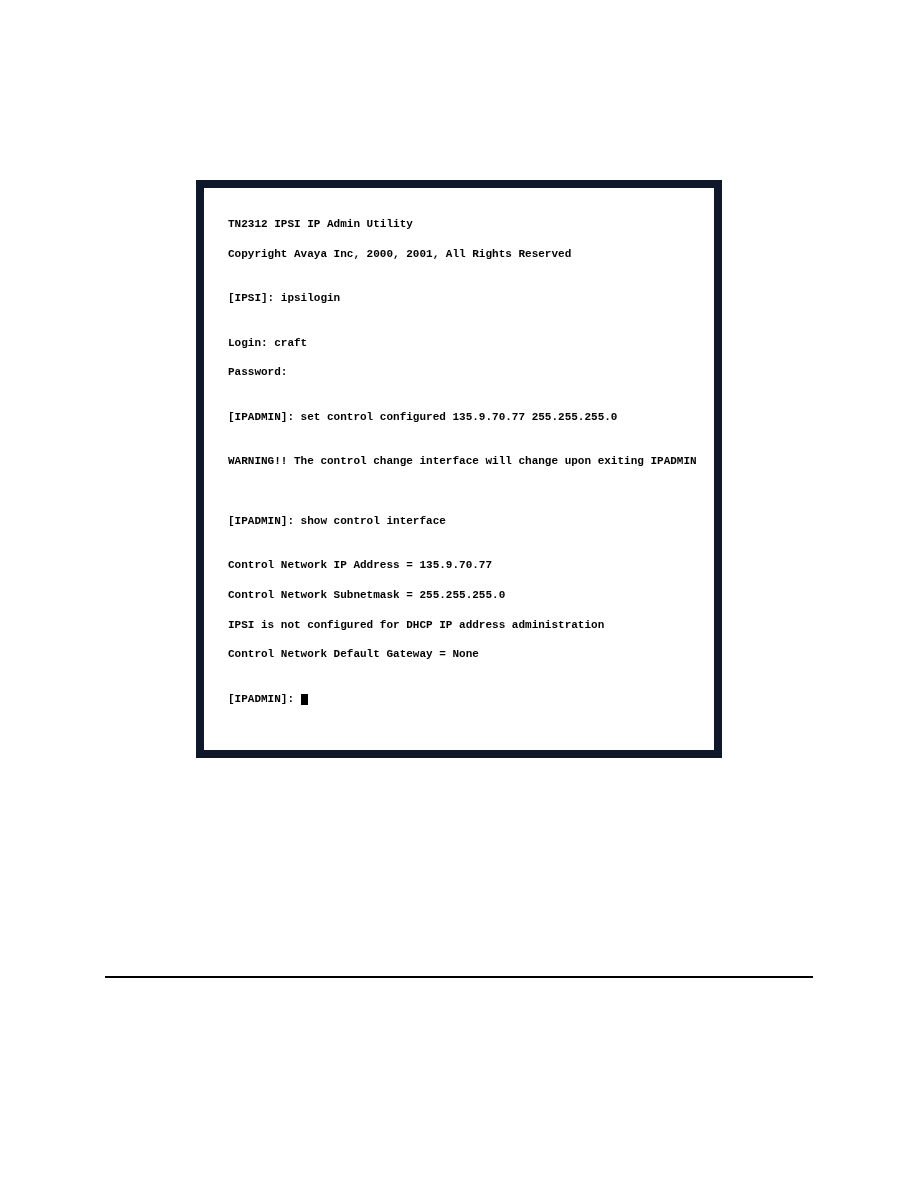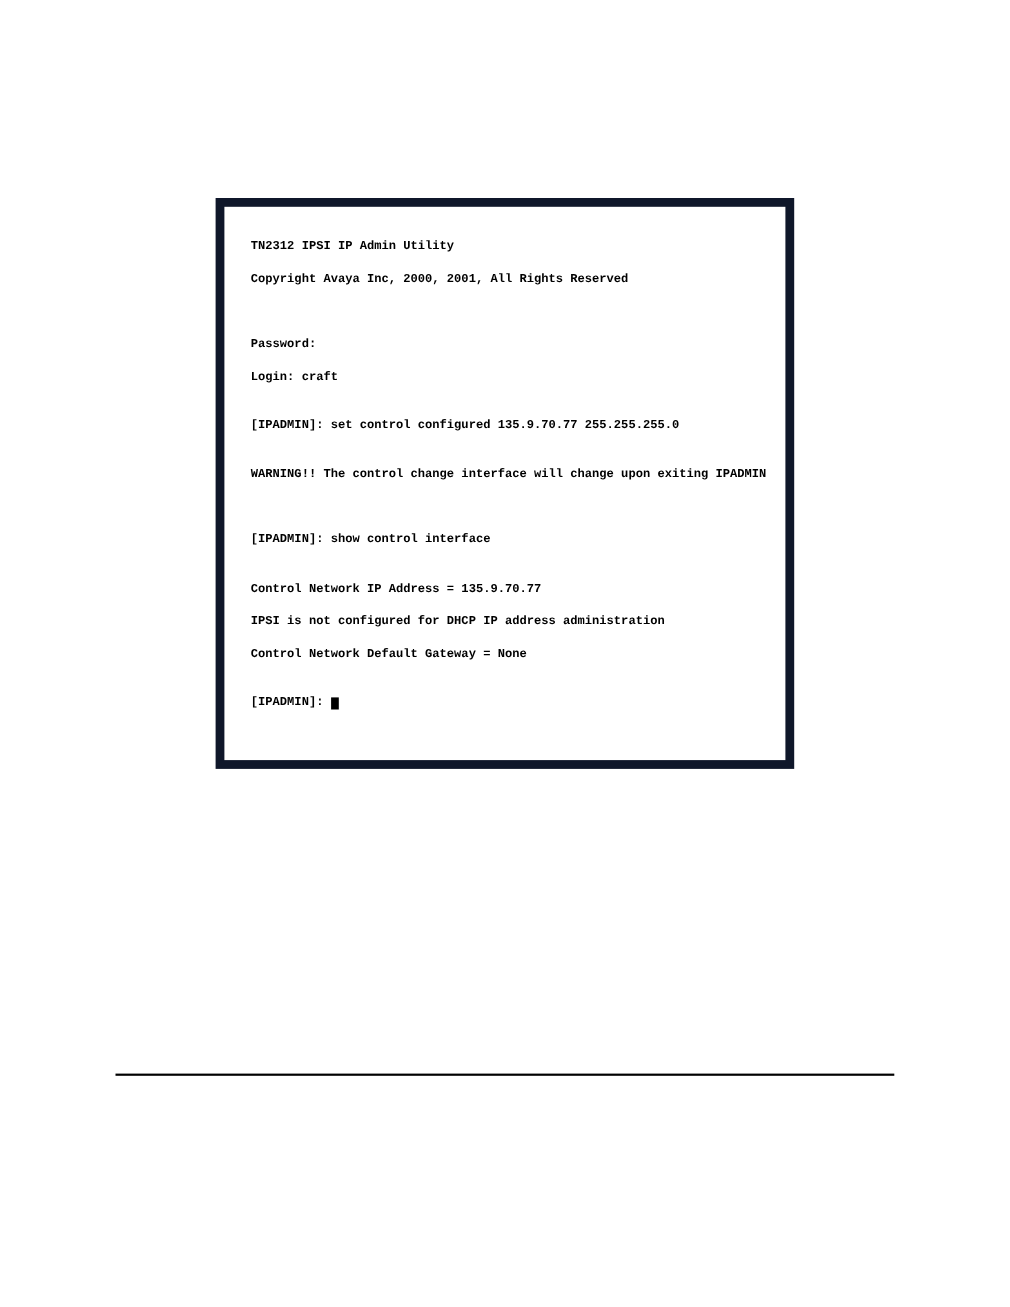--- a/index.html
+++ b/index.html
@@ -72,32 +72,34 @@
 <body>
 
 <div class="page-container">
 
   <div class="watermark">manualshive.com</div>
 
   <div class="terminal-box">
 <div class="terminal-line">TN2312 IPSI IP Admin Utility</div>
 <div class="terminal-line">Copyright Avaya Inc, 2000, 2001, All Rights Reserved</div>
 <div class="terminal-line"></div>
+<div class="terminal-line">[IPSI]: ipsilogin</div>
 <div class="terminal-line"></div>
+<div class="terminal-line">Login: craft</div>
 <div class="terminal-line">Password:</div>
-<div class="terminal-line">Login: craft</div>
 <div class="terminal-line"></div>
 <div class="terminal-line">[IPADMIN]: set control configured 135.9.70.77 255.255.255.0</div>
 <div class="terminal-line"></div>
 <div class="terminal-line">WARNING!! The control change interface will change upon exiting IPADMIN</div>
 <div class="terminal-line"></div>
 <div class="terminal-line"></div>
 <div class="terminal-line">[IPADMIN]: show control interface</div>
 <div class="terminal-line"></div>
 <div class="terminal-line">Control Network IP Address = 135.9.70.77</div>
+<div class="terminal-line">Control Network Subnetmask = 255.255.255.0</div>
 <div class="terminal-line">IPSI is not configured for DHCP IP address administration</div>
 <div class="terminal-line">Control Network Default Gateway = None</div>
 <div class="terminal-line"></div>
 <div class="terminal-line"><span>[IPADMIN]: </span><span class="cursor-block"></span></div>
   </div>
 
   <div class="footer-rule"></div>
 
 </div>
 

